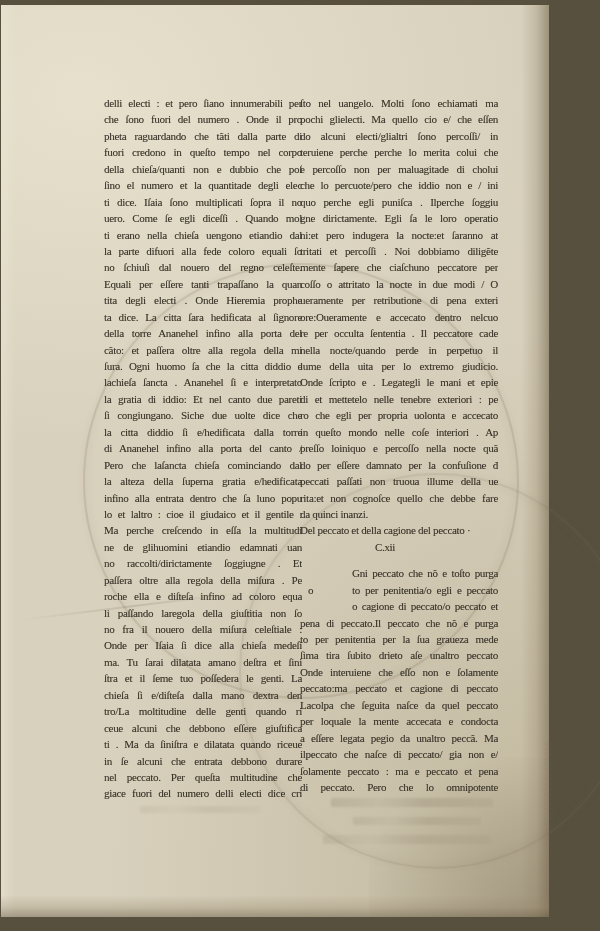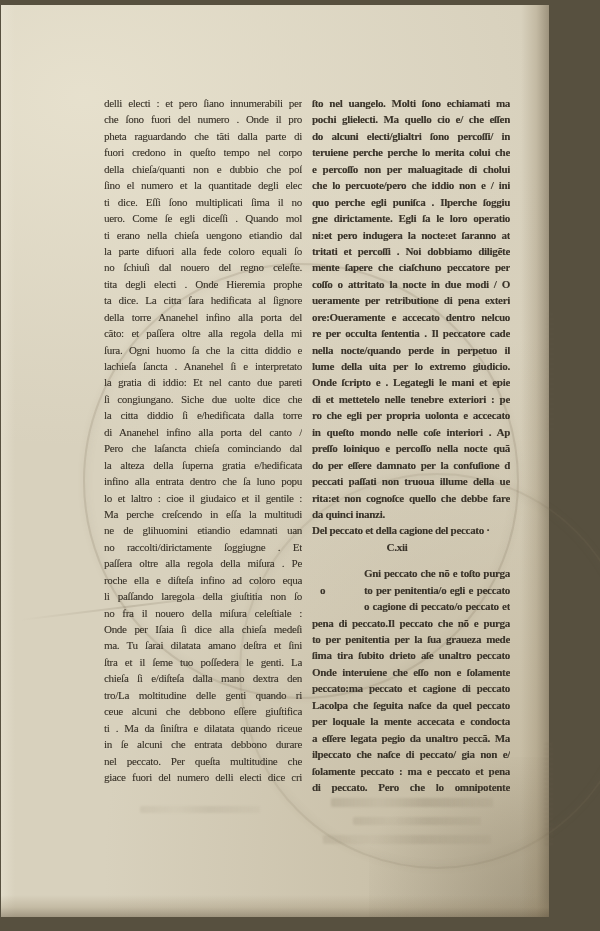--- a/index.html
+++ b/index.html
@@ -31,21 +31,21 @@
   .crease{position:absolute;left:18px;top:600px;width:230px;height:2px;
     background:linear-gradient(to right, rgba(120,108,86,0), rgba(120,108,86,0.22), rgba(120,108,86,0));
     transform:rotate(-7deg);}
   .bleed{position:absolute;filter:blur(1px);border-radius:2px;
     background:linear-gradient(90deg, rgba(122,110,88,.20), rgba(122,110,88,.07) 30%, rgba(122,110,88,.22) 58%, rgba(122,110,88,.09));}
   .bleed.v{background:repeating-linear-gradient(to bottom, rgba(122,110,88,.16) 0 2px, rgba(122,110,88,0) 2px 5px);}
   .col{position:absolute;top:90px;width:198px;color:var(--ink,#3a342a);
     font-size:11px;line-height:16.45px;letter-spacing:-0.3px;
     text-shadow:0.2px 0.2px 0 rgba(58,52,42,0.35);}
   .col-left{left:103px;}
-  .col-right{left:311px;font-weight:bold;}
+  .col-right{left:299px;}
   .tline{height:16.45px;overflow:hidden;text-align:justify;text-align-last:justify;}
   .tline.short{text-align-last:left;}
   .tline.ind{padding-left:52px;}
   .heading-line{height:16.45px;overflow:hidden;white-space:nowrap;}
   .chapter-line{height:16.45px;text-align:center;padding-right:28px;}
   .para2{position:relative;margin-top:10px;}
   .guide{position:absolute;left:8px;top:17px;font-size:11px;}
 </style>
 </head>
 <body>
@@ -57,25 +57,26 @@
   <div class="stamp c2"></div>
   <div class="crease"></div>
 
   <div class="col col-left">
       <div class="tline">delli electi : et pero ſiano innumerabili per</div>
       <div class="tline">che ſono fuori del numero . Onde il pro</div>
       <div class="tline">pheta raguardando che tãti dalla parte di</div>
       <div class="tline">fuori credono in queſto tempo nel corpo</div>
       <div class="tline">della chieſa/quanti non e dubbio che poſ</div>
       <div class="tline">ſino el numero et la quantitade degli elec</div>
-      <div class="tline">ti dice. Eſſi ſono multiplicati ſima il no</div>
+      <div class="tline">ti dice. Iſaia ſono multiplicati ſopra il no</div>
       <div class="tline">uero. Come ſe egli diceſſi . Quando mol</div>
       <div class="tline">ti erano nella chieſa uengono etiandio dal</div>
       <div class="tline">la parte difuori alla fede coloro equali ſo</div>
       <div class="tline">no ſchiuſi dal nouero del regno celeſte.</div>
+      <div class="tline">Equali per eſſere tanti trapaſſano la quan</div>
       <div class="tline">tita degli electi . Onde Hieremia prophe</div>
       <div class="tline">ta dice. La citta ſara hedificata al ſignore</div>
       <div class="tline">della torre Ananehel infino alla porta del</div>
       <div class="tline">cãto: et paſſera oltre alla regola della mi</div>
       <div class="tline">ſura. Ogni huomo ſa che la citta diddio e</div>
       <div class="tline">lachieſa ſancta . Ananehel ſi e interpretato</div>
       <div class="tline">la gratia di iddio: Et nel canto due pareti</div>
       <div class="tline">ſi congiungano. Siche due uolte dice che</div>
       <div class="tline">la citta diddio ſi e/hedificata dalla torre</div>
       <div class="tline">di Ananehel infino alla porta del canto /</div>

